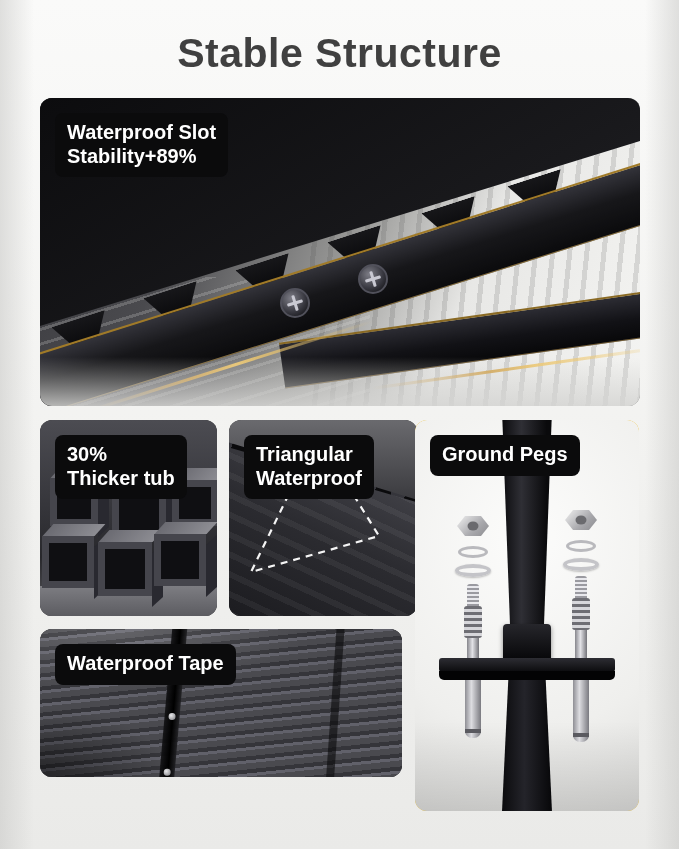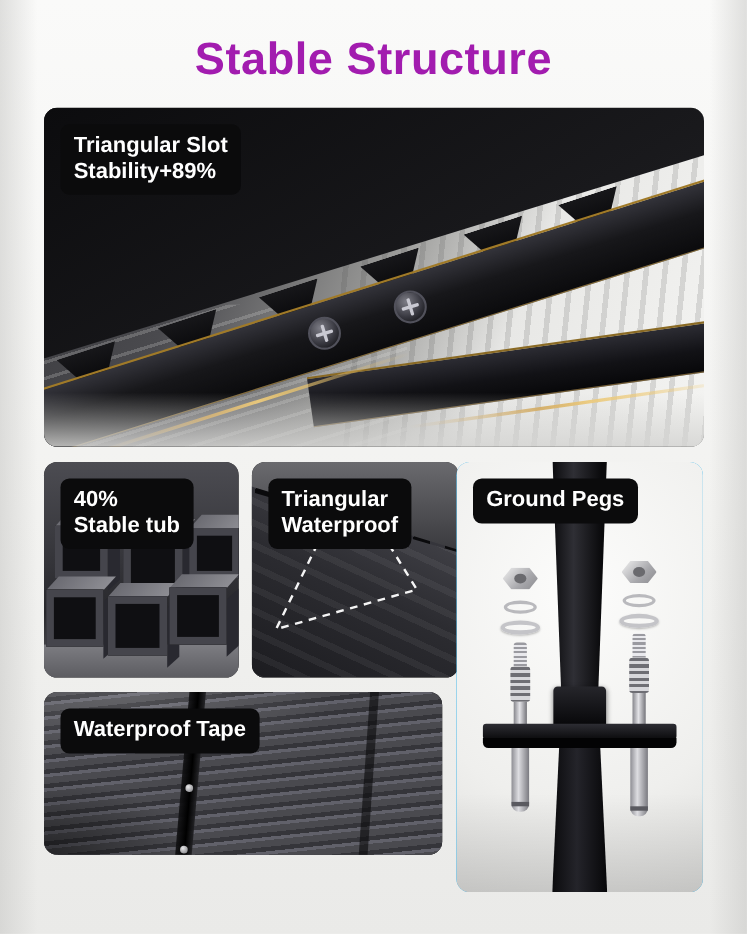--- a/index.html
+++ b/index.html
@@ -9,28 +9,28 @@
     background:
       linear-gradient(90deg, rgba(200,200,198,.55) 0%, rgba(200,200,198,0) 5%, rgba(200,200,198,0) 95%, rgba(200,200,198,.55) 100%),
       linear-gradient(180deg,#fafaf9 0%,#f2f2f0 55%,#eaeae8 100%);
     position:relative;
   }
   .canvas { position:absolute; inset:0; }
 
   .title {
     position:absolute; top:30px; left:0; width:100%;
     text-align:center; font-size:41px; font-weight:800;
-    letter-spacing:.5px; color:#a21caf;
+    letter-spacing:.5px; color:#404040;
   }
 
   .panel { position:absolute; border-radius:12px; overflow:hidden; background:#222; }
   .panel-main { left:40px; top:98px;  width:600px; height:308px; }
   .panel-tub  { left:40px; top:420px; width:177px; height:196px; }
   .panel-tri  { left:229px; top:420px; width:188px; height:196px; }
-  .panel-pegs { left:415px; top:420px; width:224px; height:391px; background:#0ea5e9; }
+  .panel-pegs { left:415px; top:420px; width:224px; height:391px; background:#eab308; }
   .panel-tape { left:40px; top:629px; width:362px; height:148px; }
 
   .label-chip {
     position:absolute; top:15px; left:15px; z-index:40;
     background:#0b0b0c; color:#fff; border-radius:8px;
     padding:8px 12px 9px; font-weight:700; font-size:20px; line-height:1.18;
   }
   .chip-line { display:block; white-space:nowrap; }
 
   
@@ -186,21 +186,21 @@
       <div class="mm-tooth t6"></div>
       <div class="mm-beam mm-fascia"></div>
       <div class="mm-beam mm-cross"></div>
       <div class="mm-gold g1"></div>
       <div class="mm-gold g2"></div>
       <div class="screw s1"></div>
       <div class="screw s2"></div>
       <div class="mm-floor"></div>
     </div>
     <div class="label-chip">
-      <span class="chip-line">Triangular Slot</span>
+      <span class="chip-line">Waterproof Slot</span>
       <span class="chip-line">Stability+89%</span>
     </div>
   </section>
 
   <section class="panel panel-tub">
     <div class="photo">
       <div class="tub-bg"></div>
       <div class="tub-floor"></div>
       <div class="cube cA">
         <div class="face-top"></div>
@@ -227,22 +227,22 @@
         <div class="face-side"></div>
         <div class="face-front"></div>
       </div>
       <div class="cube cF">
         <div class="face-top"></div>
         <div class="face-side"></div>
         <div class="face-front"></div>
       </div>
     </div>
     <div class="label-chip">
-      <span class="chip-line">40%</span>
-      <span class="chip-line">Stable tub</span>
+      <span class="chip-line">30%</span>
+      <span class="chip-line">Thicker tub</span>
     </div>
   </section>
 
   <section class="panel panel-tri">
     <div class="photo">
       <div class="tri-bg"></div>
       <div class="tri-ridge"></div>
       <div class="tri-face"></div>
       <div class="tri-face-stripes"></div>
       <svg class="tri-svg" viewBox="0 0 172 196" width="172" height="196">

